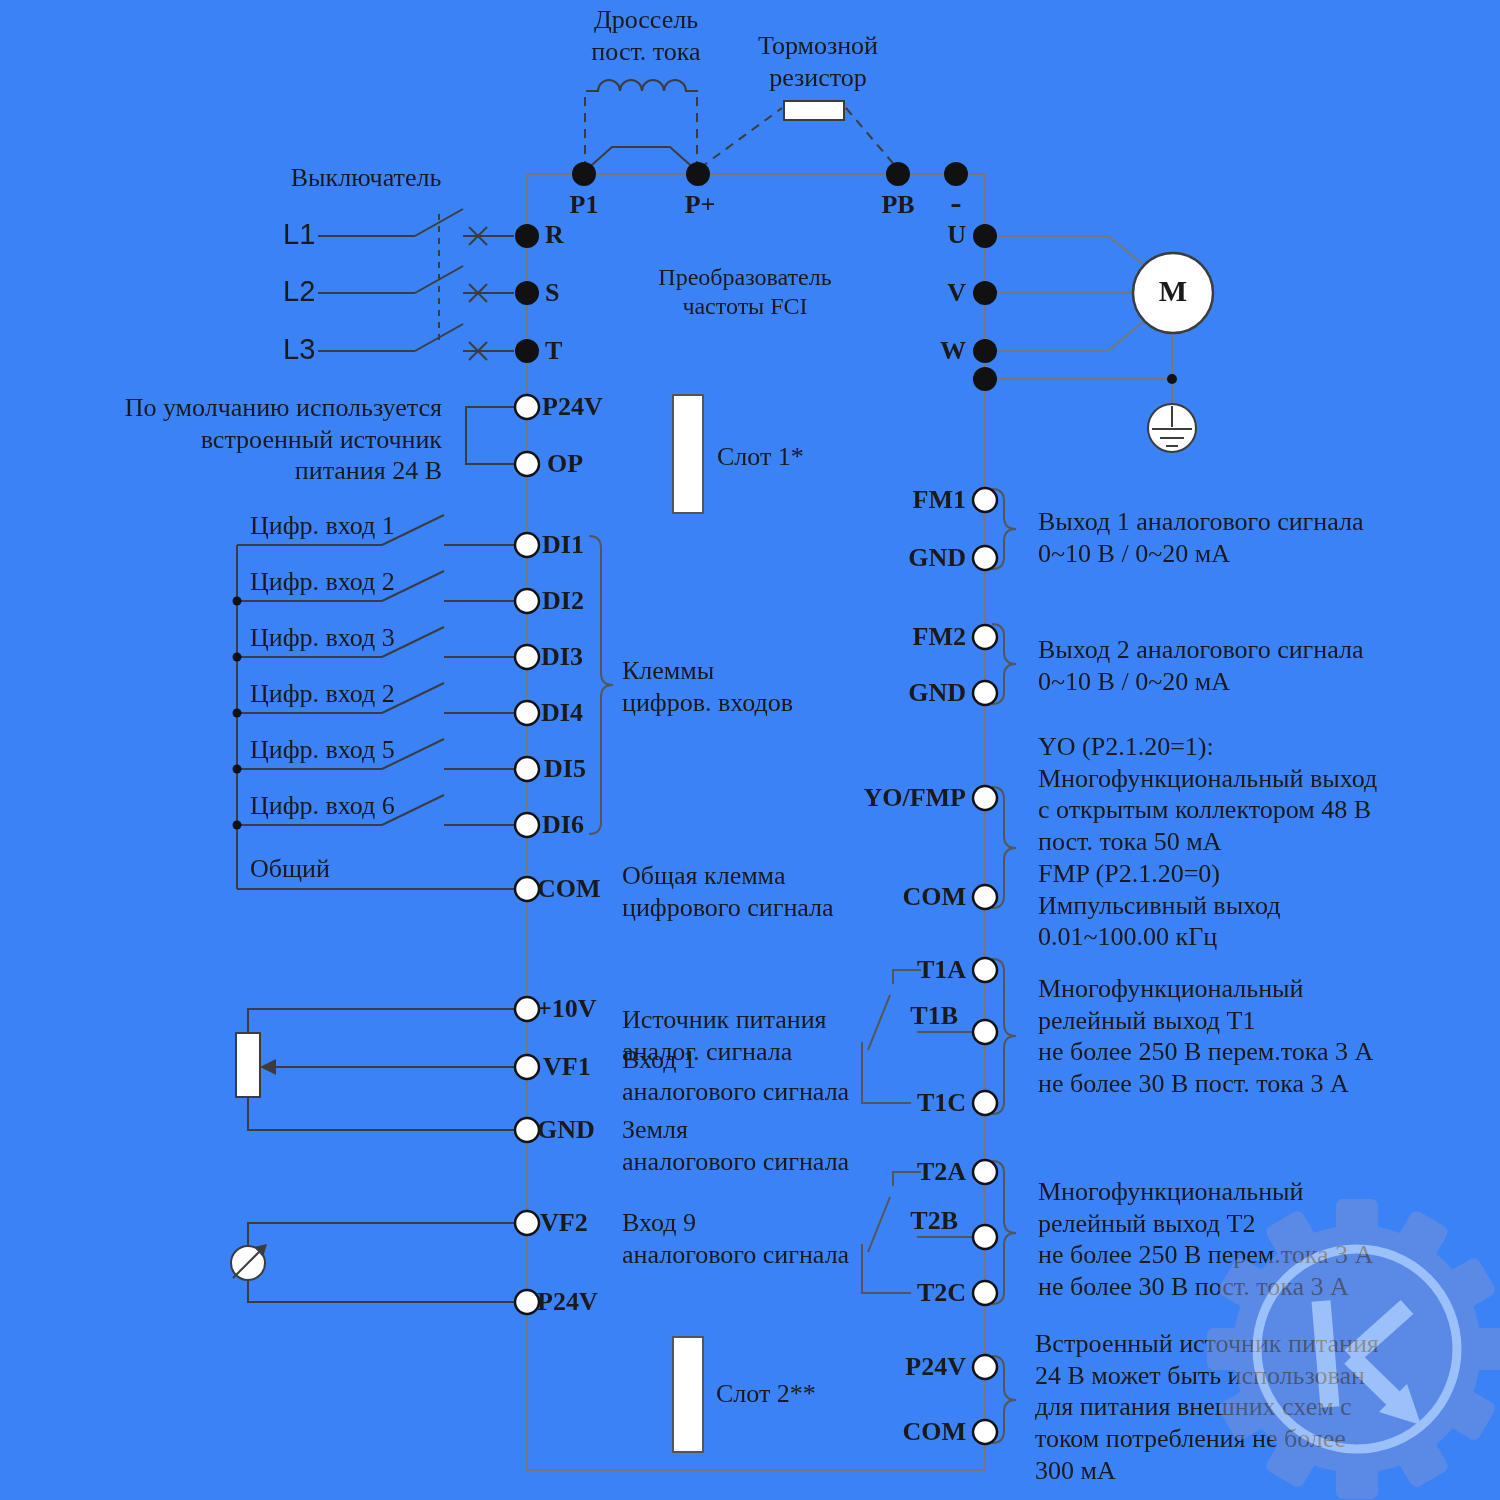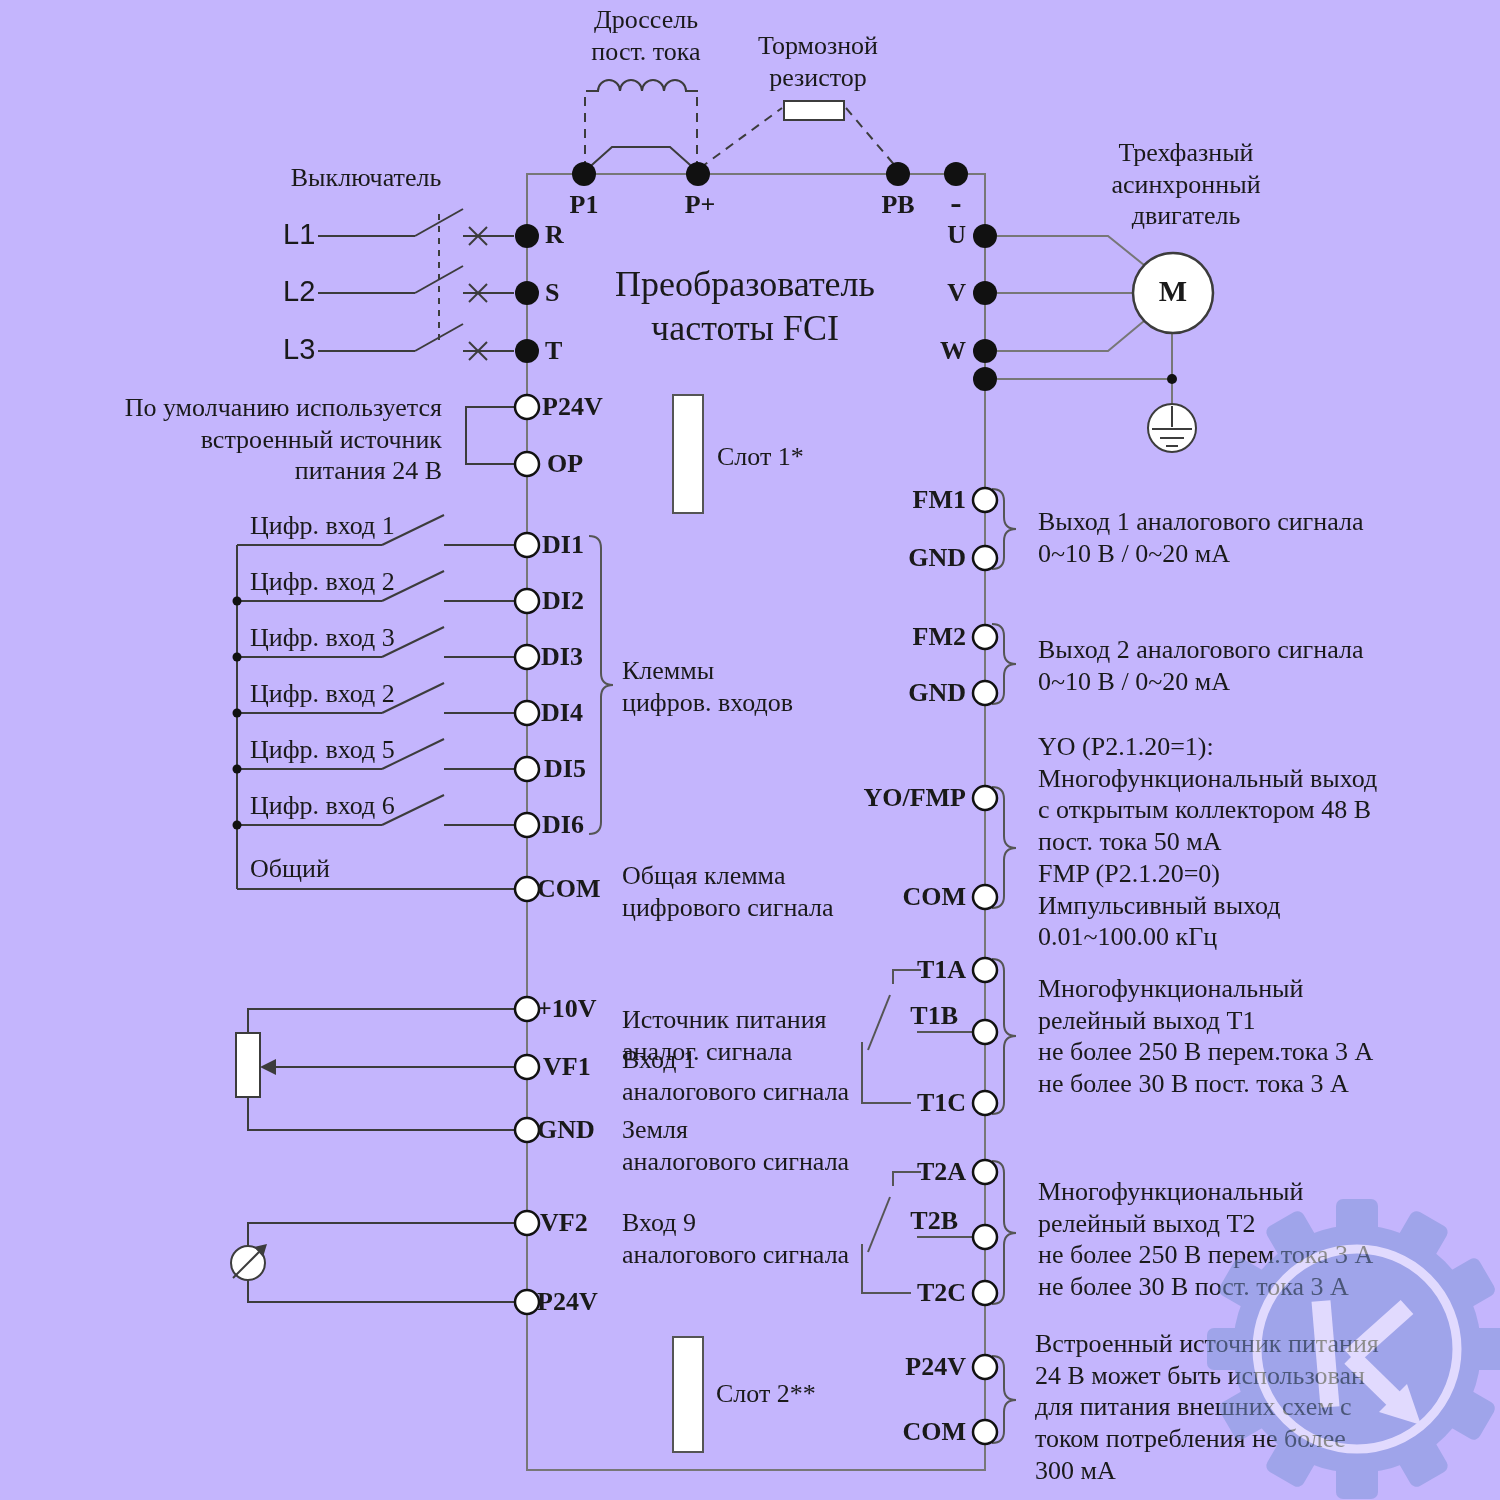--- a/index.html
+++ b/index.html
@@ -1,21 +1,21 @@
 <!DOCTYPE html>
 <html><head>
 <meta charset="utf-8">
 <style>
   html,body{margin:0;padding:0;background:#ffffff;}
-  #stage{position:relative;width:1500px;height:1500px;background:#c4b5fd;overflow:hidden;
+  #stage{position:relative;width:1500px;height:1500px;background:#3b82f6;overflow:hidden;
          font-family:"Liberation Serif","DejaVu Serif",serif;color:#1a1a1a;}
   svg{position:absolute;left:0;top:0;}
   .lb{position:absolute;white-space:pre-line;line-height:1.22;color:#1a1a1a;}
   .t26{font-size:26px;}
-  .t28{font-size:36px;}
+  .t28{font-size:24px;}
   .b26{font-size:26px;font-weight:bold;}
   .b30{font-size:30px;font-weight:bold;}
   .b34{font-size:34px;font-weight:bold;}
   .sans{font-family:"Liberation Sans","DejaVu Sans",sans-serif;font-size:29px;}
   .ctr{transform:translateX(-50%);text-align:center;}
   .rt{text-align:right;}
   .rterm{width:150px;text-align:right;}
 </style>
 </head>
 <body>
@@ -210,23 +210,20 @@
 <div class="lb t26 ctr" style="left:366px;top:162px">Выключатель</div>
 <div class="lb sans" style="left:283px;top:217px">L1</div>
 <div class="lb sans" style="left:283px;top:274px">L2</div>
 <div class="lb sans" style="left:283px;top:332px">L3</div>
 <div class="lb t26 rt" style="left:108px;top:392px;width:334px">По умолчанию используется
 встроенный источник
 питания 24 В</div>
 
 <div class="lb t28 ctr" style="left:745px;top:263px">Преобразователь
 частоты FCI</div>
-<div class="lb t26 ctr" style="left:1186px;top:137px">Трехфазный
-асинхронный
-двигатель</div>
 <div class="lb b30 ctr" style="left:1173px;top:273px">M</div>
 
 <div class="lb b26" style="left:545px;top:219px">R</div>
 <div class="lb b26" style="left:545px;top:277px">S</div>
 <div class="lb b26" style="left:545px;top:335px">T</div>
 <div class="lb b26" style="left:542px;top:391px">P24V</div>
 <div class="lb b26" style="left:547px;top:448px">OP</div>
 <div class="lb b26" style="left:542px;top:529px">DI1</div>
 <div class="lb b26" style="left:542px;top:585px">DI2</div>
 <div class="lb b26" style="left:541px;top:641px">DI3</div>

